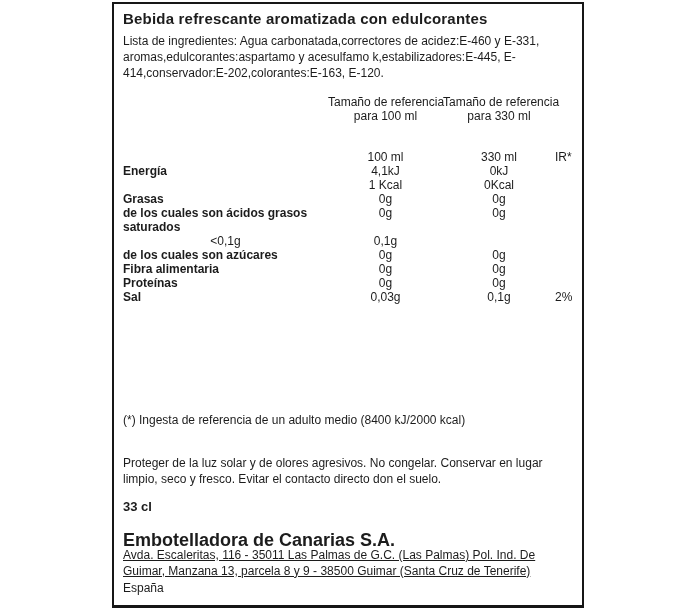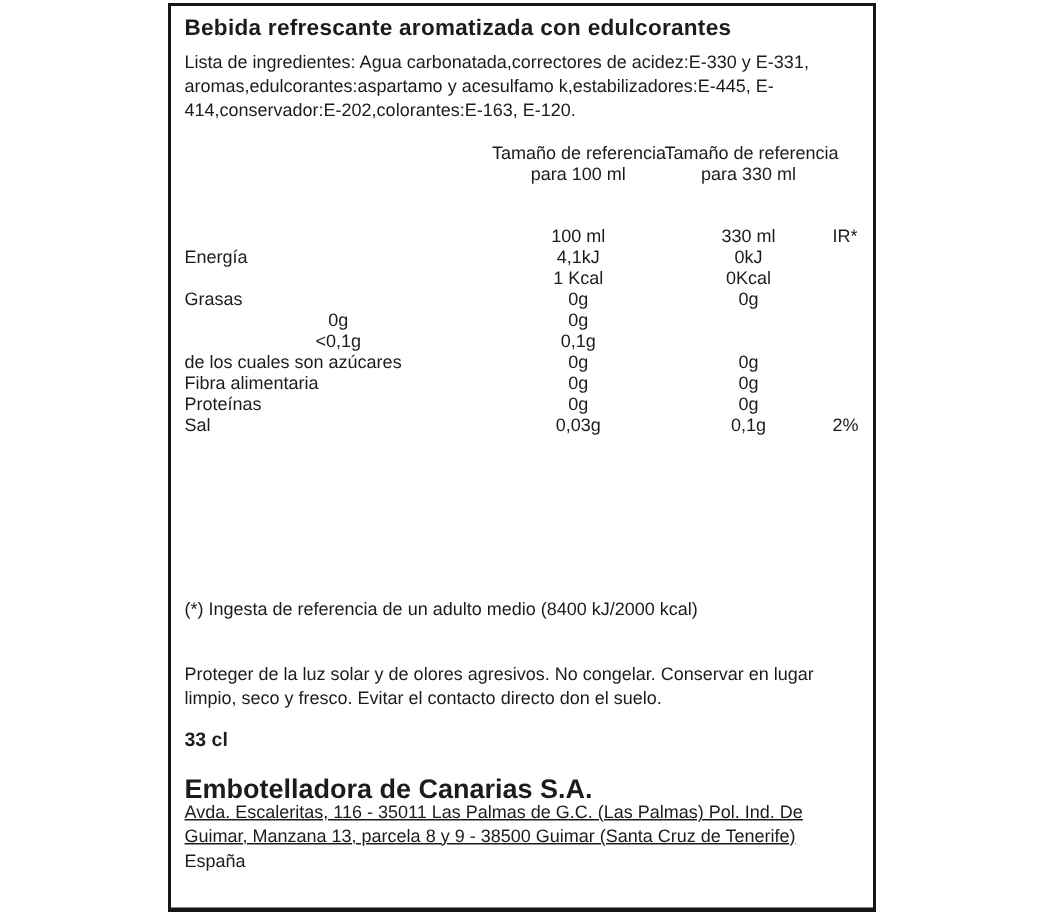--- a/index.html
+++ b/index.html
@@ -32,21 +32,21 @@
     line-height: 16px;
     width: 452px;
   }
   
   .trow {
     display: grid;
     grid-template-columns: 205px 115px 112px 1fr;
     font-size: 12px;
     line-height: 14px;
   }
-  .trow .c-label { text-align: left; }
+  .trow .c-label { text-align: left; font-weight: bold; }
   .trow .c-val  { text-align: center; }
   .trow .c-ir   { text-align: left; }
   .ref-header { margin-top: 14px; }
   .ref-header .c-val { line-height: 14px; white-space: nowrap; }
   .size-row { margin-top: 27px; }
   
   .footnote { margin-top: 108px; font-size: 12px; line-height: 16px; }
   .storage  { margin-top: 27px;  font-size: 12px; line-height: 16px; width: 452px; }
   .volume   { margin-top: 12px;  font-size: 13px; font-weight: bold; line-height: 16px; }
   .bottler  { margin-top: 17px; }
@@ -55,21 +55,21 @@
   .bottler-country { font-size: 12px; line-height: 15.5px; margin-top: 2px; }
 </style>
 </head>
 <body>
 
 <div class="page">
   <div class="doc">
 
     <div class="title">Bebida refrescante aromatizada con edulcorantes</div>
 
-    <div class="ingredients">Lista de ingredientes: Agua carbonatada,correctores de acidez:E-330 y E-331, aromas,edulcorantes:aspartamo y acesulfamo k,estabilizadores:E-445, E-414,conservador:E-202,colorantes:E-163, E-120.</div>
+    <div class="ingredients">Lista de ingredientes: Agua carbonatada,correctores de acidez:E-460 y E-331, aromas,edulcorantes:aspartamo y acesulfamo k,estabilizadores:E-445, E-414,conservador:E-202,colorantes:E-163, E-120.</div>
 
     <div class="nutrition">
 
       <div class="trow ref-header">
         <div class="c-label"></div>
         <div class="c-val">
           <div>Tamaño de referencia</div>
           <div>para 100 ml</div>
         </div>
         <div class="c-val">
@@ -99,20 +99,21 @@
             <div class="c-val">0Kcal</div>
             <div class="c-ir"></div>
           </div>
           <div class="trow">
             <div class="c-label">Grasas</div>
             <div class="c-val">0g</div>
             <div class="c-val">0g</div>
             <div class="c-ir"></div>
           </div>
           <div class="trow">
+            <div class="c-label">de los cuales son ácidos grasos saturados</div>
             <div class="c-val">0g</div>
             <div class="c-val">0g</div>
             <div class="c-ir"></div>
           </div>
           <div class="trow">
             <div class="c-val">&lt;0,1g</div>
             <div class="c-val">0,1g</div>
             <div class="c-ir"></div>
           </div>
           <div class="trow">

